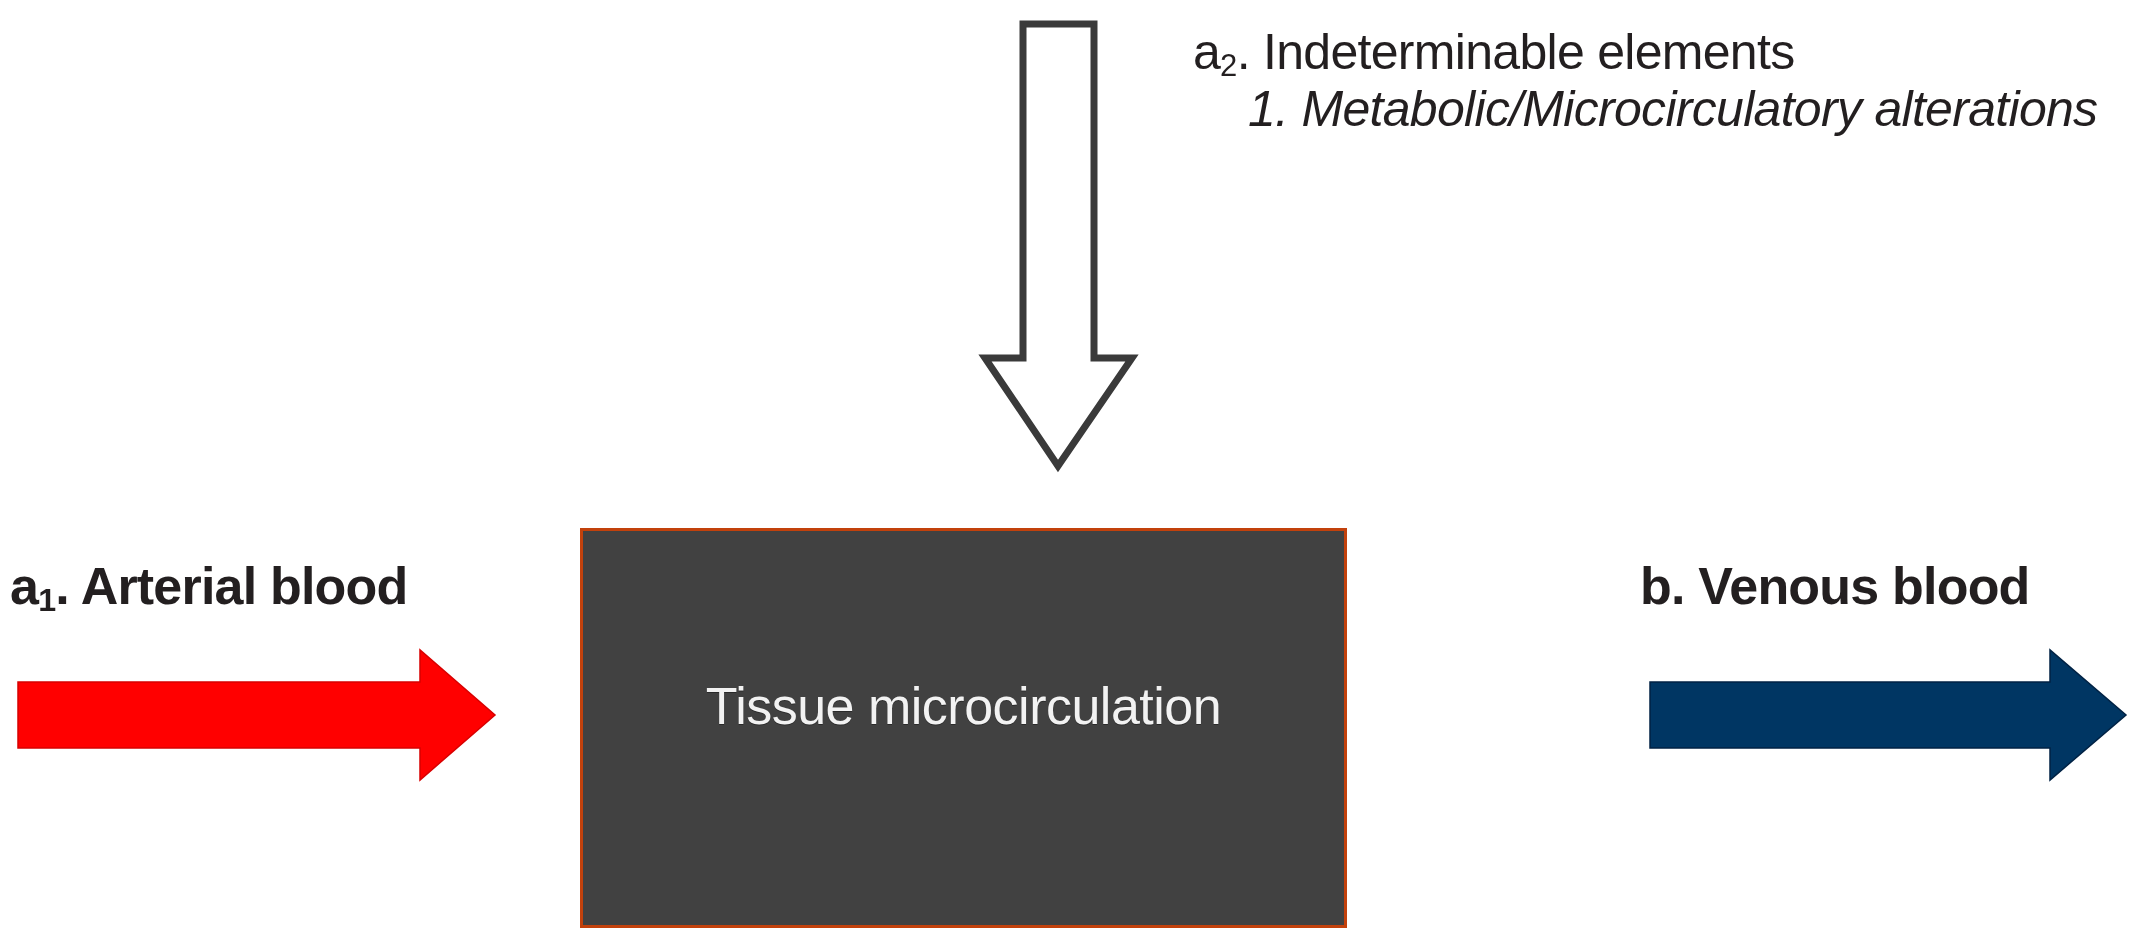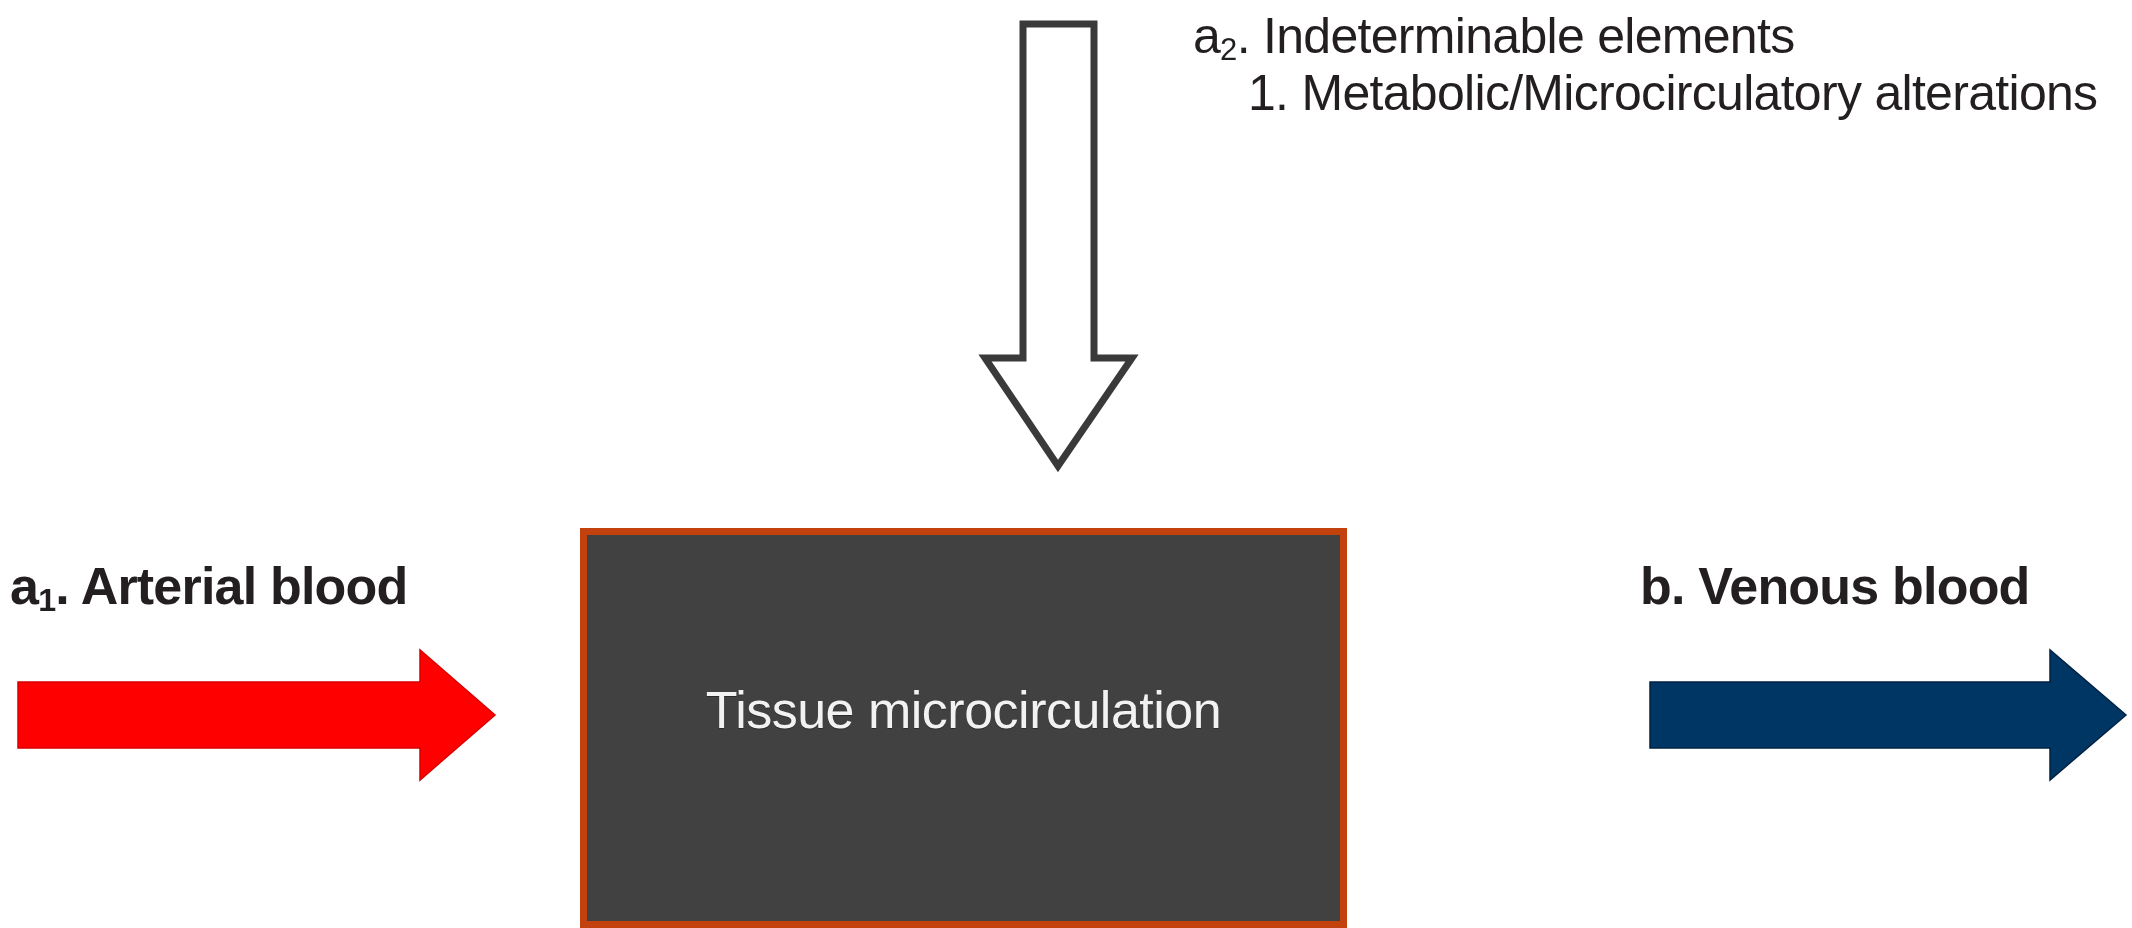--- a/index.html
+++ b/index.html
@@ -19,21 +19,21 @@
   }
 
   
   #tissue-box {
     position: absolute;
     left: 580px;
     top: 528px;
     width: 767px;
     height: 400px;
     background: #414141;
-    border: 7px solid #c2410c;
+    border: 3px solid #c2410c;
     box-sizing: border-box;
     display: flex;
     align-items: flex-start;
     justify-content: center;
   }
   #tissue-box-label {
     margin-top: 145px;
     color: #f2f2f2;
     font-size: 52px;
     font-weight: 400;
@@ -76,36 +76,38 @@
     left: 1193px;
     top: 8px;
     width: 930px;
     font-size: 50px;
     line-height: 1.14;
     letter-spacing: -0.7px;
     font-weight: 400;
   }
   #indeterminable-heading {
     white-space: nowrap;
+    margin-top: 16px;
   }
   #indeterminable-heading sub {
     font-size: 0.62em;
     vertical-align: baseline;
     position: relative;
     top: 0.22em;
   }
   #indeterminable-list {
     list-style: none;
     margin: 0;
     padding: 0;
   }
   #indeterminable-list li {
     padding-left: 112px;
     text-indent: -57px;
     margin-left: 0;
+    font-style: italic;
   }
 </style>
 </head>
 <body>
 
 <div id="canvas">
 
   <svg id="arterial-arrow" class="arrow-svg" width="500" height="150" viewBox="0 0 500 150">
     <polygon points="18,42 420,42 420,10 495,75 420,140 420,108 18,108" fill="#ff0000" stroke="#d80000" stroke-width="1.5"></polygon>
   </svg>

